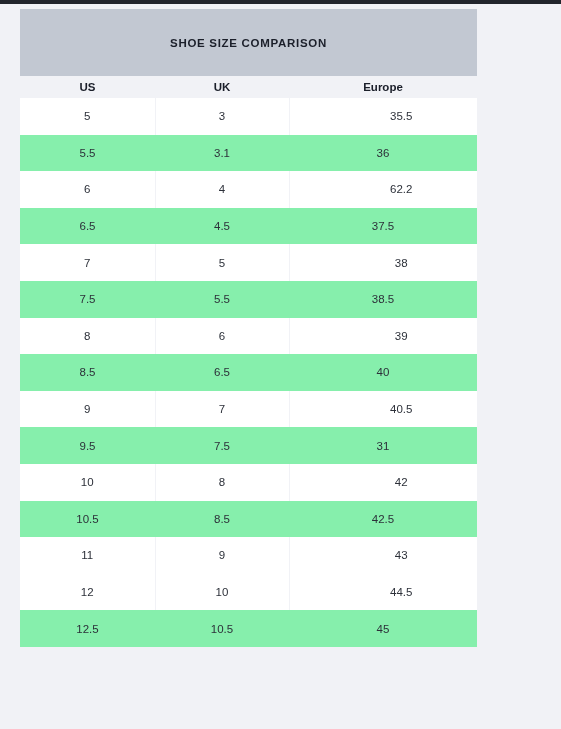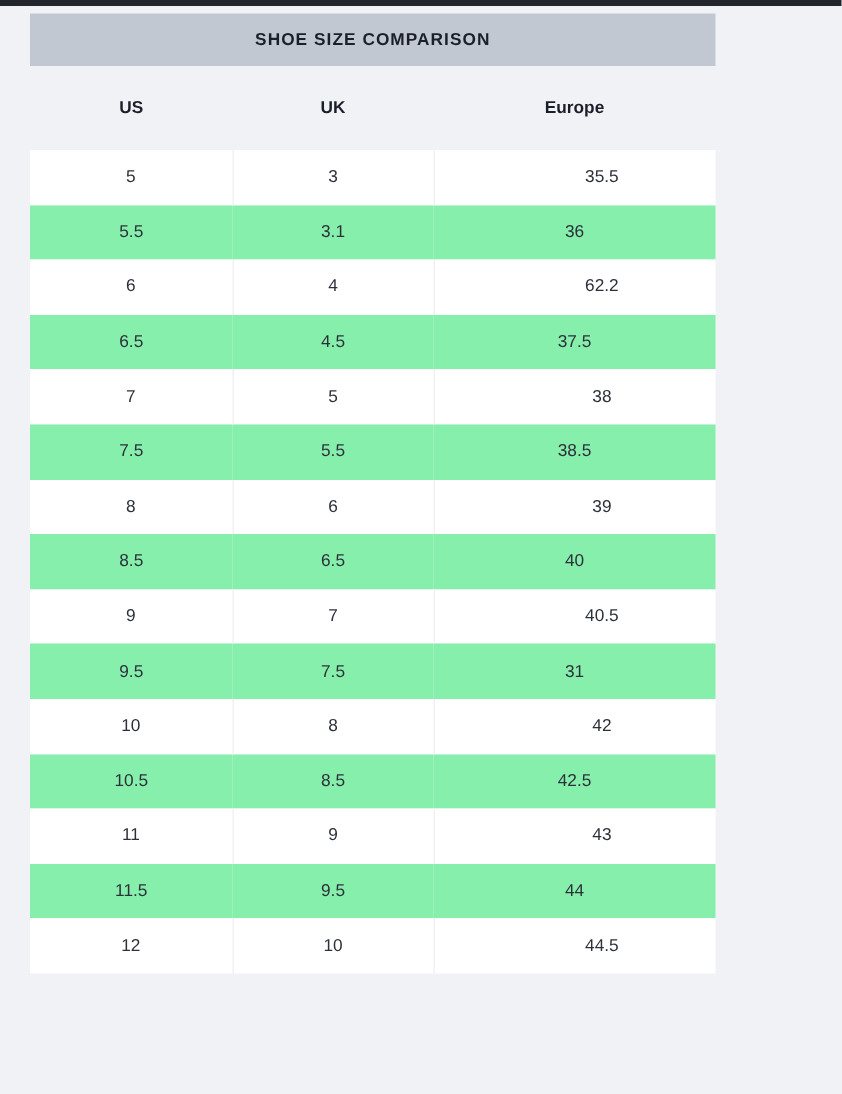--- a/index.html
+++ b/index.html
@@ -40,27 +40,27 @@
   
   tr.title-row td {
     background: #c2c8d2;
     height: 35px;
     text-align: center;
     vertical-align: middle;
     font-size: 11.5px;
     font-weight: bold;
     letter-spacing: 0.7px;
     color: #1b1f2a;
-    padding: 0;
+    padding: 16px;
   }
 
   
   tr.head-row th {
     background: #f1f2f6;
-    height: 56px;
+    height: 22px;
     font-size: 11.5px;
     font-weight: bold;
     color: #1b1f2a;
     text-align: center;
     vertical-align: middle;
     padding: 0;
     border: 0;
   }
 
   
@@ -166,25 +166,25 @@
         <tr class="even">
           <td>10.5</td>
           <td>8.5</td>
           <td>42.5</td>
         </tr>
         <tr class="odd">
           <td>11</td>
           <td>9</td>
           <td>43</td>
         </tr>
-        <tr class="even">
-          <td>11.5</td>
-          <td>9.5</td>
-          <td>44</td>
-        </tr>
         <tr class="odd">
           <td>12</td>
           <td>10</td>
           <td>44.5</td>
+        </tr>
+        <tr class="even">
+          <td>12.5</td>
+          <td>10.5</td>
+          <td>45</td>
         </tr>
       </tbody>
   </table>
 </div>
 
 </body></html>

